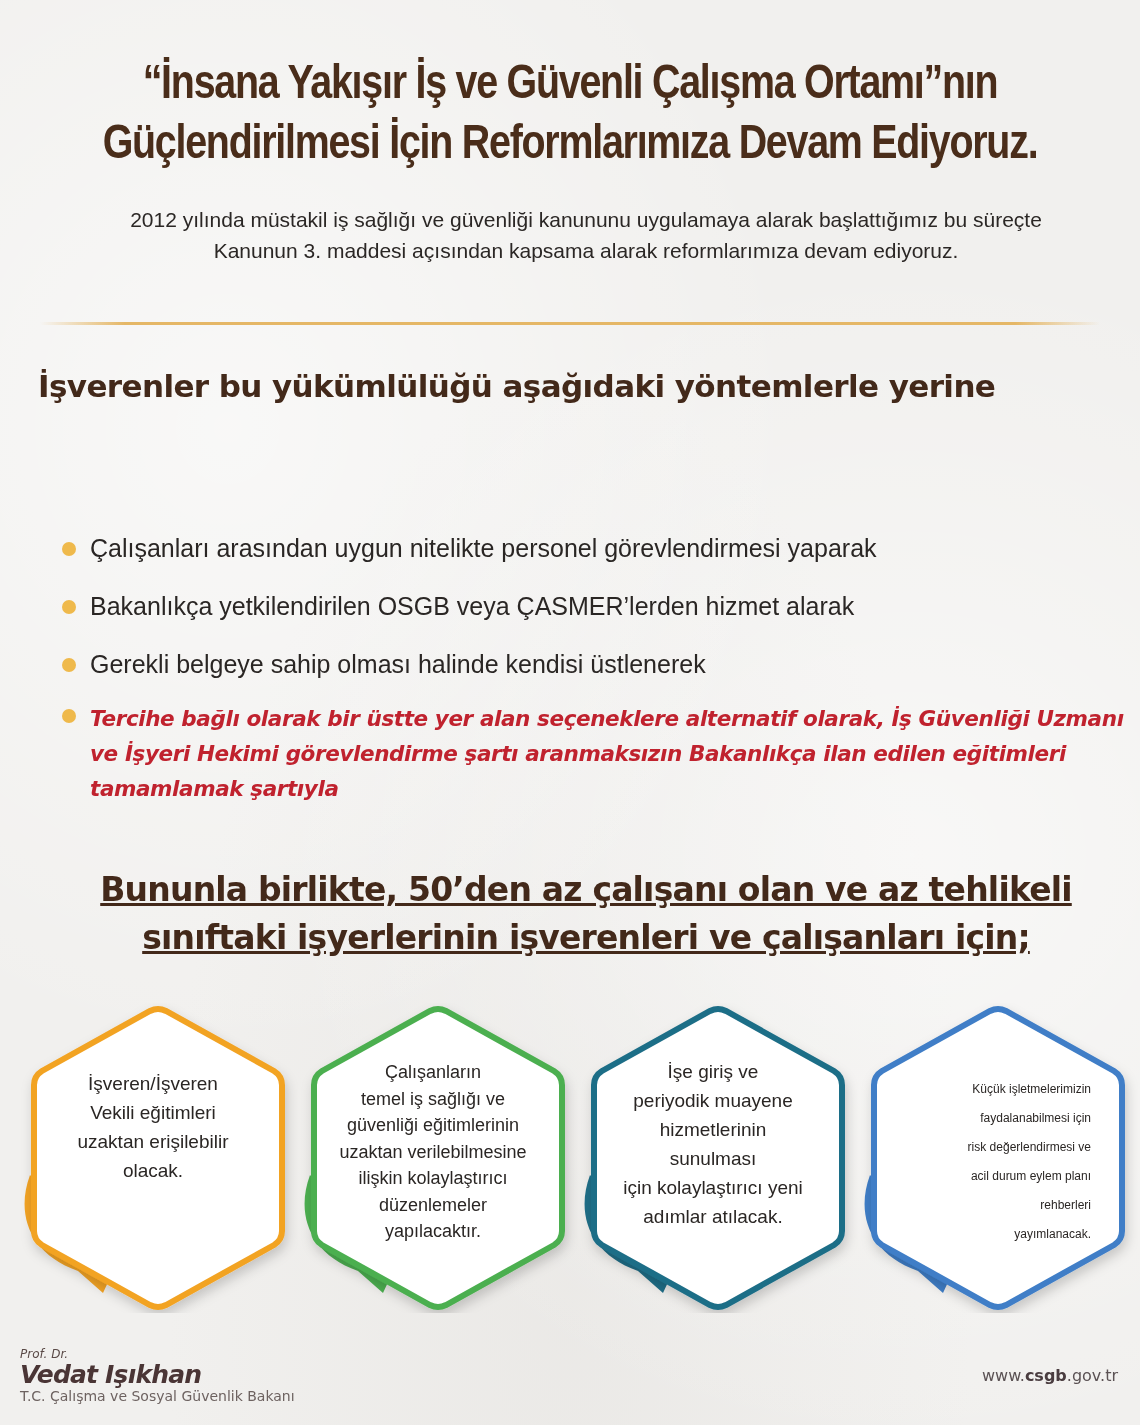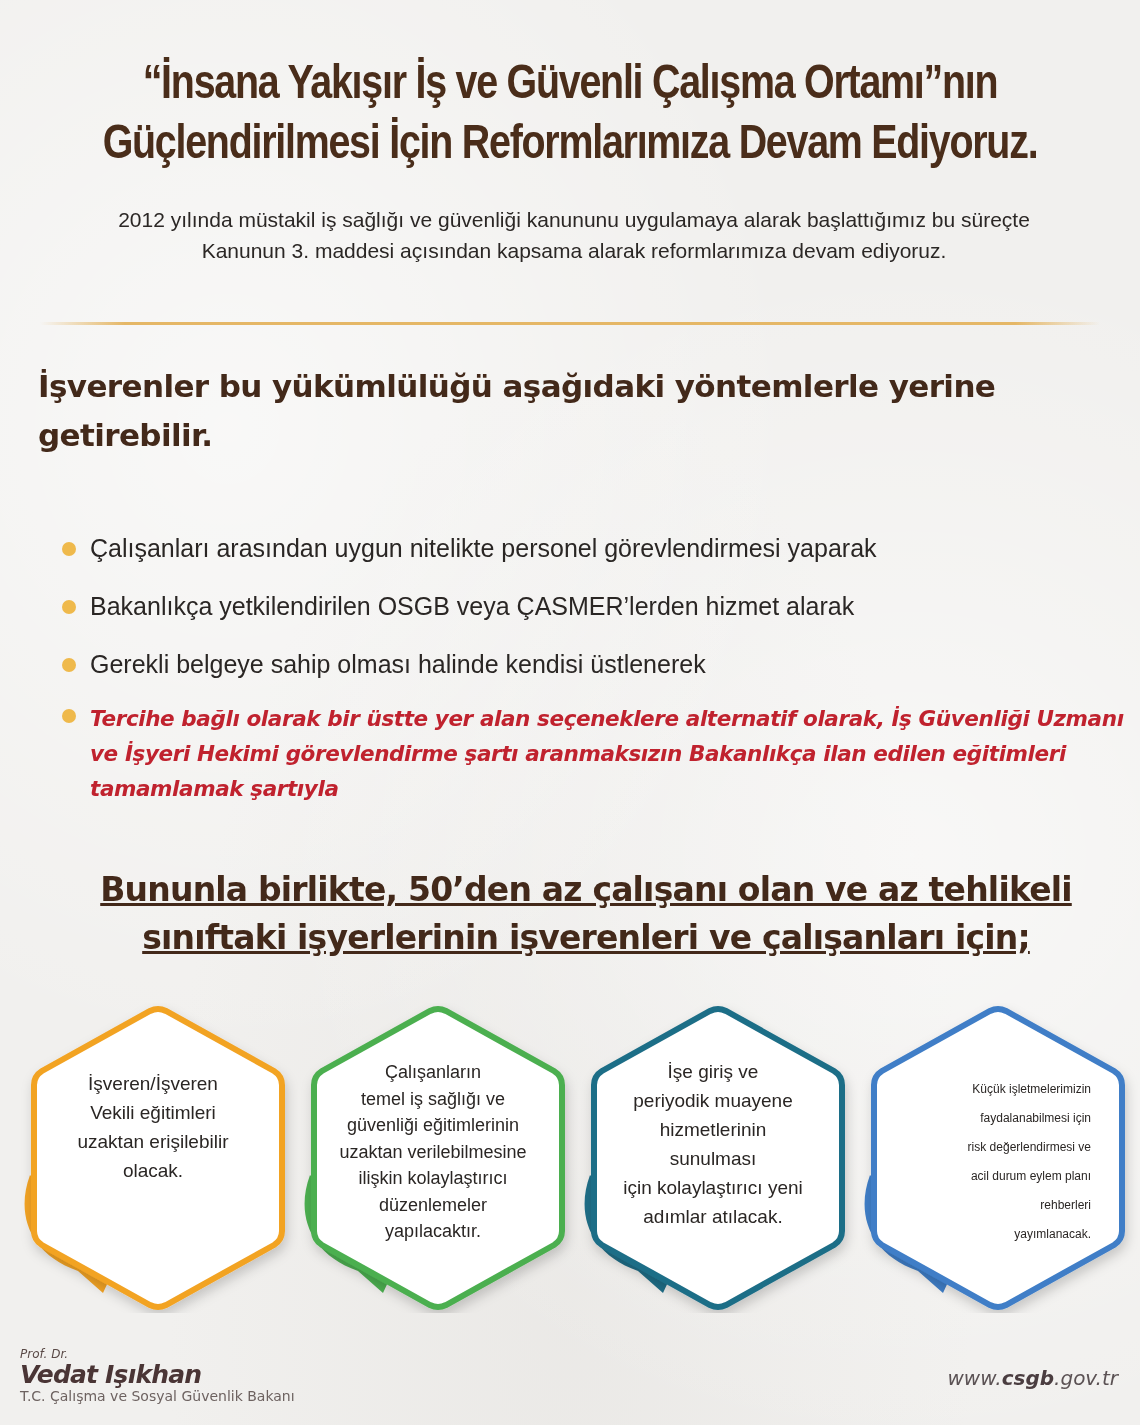--- a/index.html
+++ b/index.html
@@ -22,21 +22,21 @@
       font-family: "Liberation Sans", sans-serif;
       font-weight: 700;
       color: #4a2d1a;
       font-size: 48px;
       line-height: 60px;
       letter-spacing: -1.5px;
       transform: scaleX(0.82);
       transform-origin: 570px 0;
     }
     .intro {
-      left: 24px; width: 1100px; top: 204px;
+      left: 36px; width: 1100px; top: 204px;
       text-align: center;
       font-family: "Liberation Sans", sans-serif;
       font-size: 21px;
       line-height: 31px;
       color: #2b2725;
     }
     .divider {
       left: 40px; width: 1060px; top: 322px; height: 3px;
       background: linear-gradient(90deg, rgba(232,190,110,0) 0%, #e5b766 8%, #e5b766 92%, rgba(232,190,110,0) 100%);
     }
@@ -130,22 +130,21 @@
     .sig-title {
       font-family: "DejaVu Sans", sans-serif;
       font-size: 14px;
       color: #6d6260;
       display: block;
       line-height: 14px;
     }
     .footer-url {
       right: 22px; top: 1366px;
       font-family: "DejaVu Sans", sans-serif;
-      font-style: italic;
-      font-size: 20px;
+      font-size: 16px;
       color: #5b5254;
     }
     .footer-url b { font-weight: 700; color: #4a3d40; }
   </style>
 </head>
 <body>
 
 <div class="abs title">
   <div>“İnsana Yakışır İş ve Güvenli Çalışma Ortamı”nın</div>
   <div>Güçlendirilmesi İçin Reformlarımıza Devam Ediyoruz.</div>
@@ -153,21 +152,20 @@
 
 <div class="abs intro">
   <div>2012 yılında müstakil iş sağlığı ve güvenliği kanununu uygulamaya alarak başlattığımız bu süreçte</div>
   <div>Kanunun 3. maddesi açısından kapsama alarak reformlarımıza devam ediyoruz.</div>
 </div>
 
 <div class="abs divider"></div>
 
 <div class="abs sub-heading">
   <div>İşverenler bu yükümlülüğü aşağıdaki yöntemlerle yerine</div>
-  <div>getirebilir.</div>
 </div>
 
 <ul class="abs bullets">
   <li class="bullet">
     <span class="dot"></span>
     <span>Çalışanları arasından uygun nitelikte personel görevlendirmesi yaparak</span>
   </li>
   <li class="bullet">
     <span class="dot"></span>
     <span>Bakanlıkça yetkilendirilen OSGB veya ÇASMER’lerden hizmet alarak</span>

